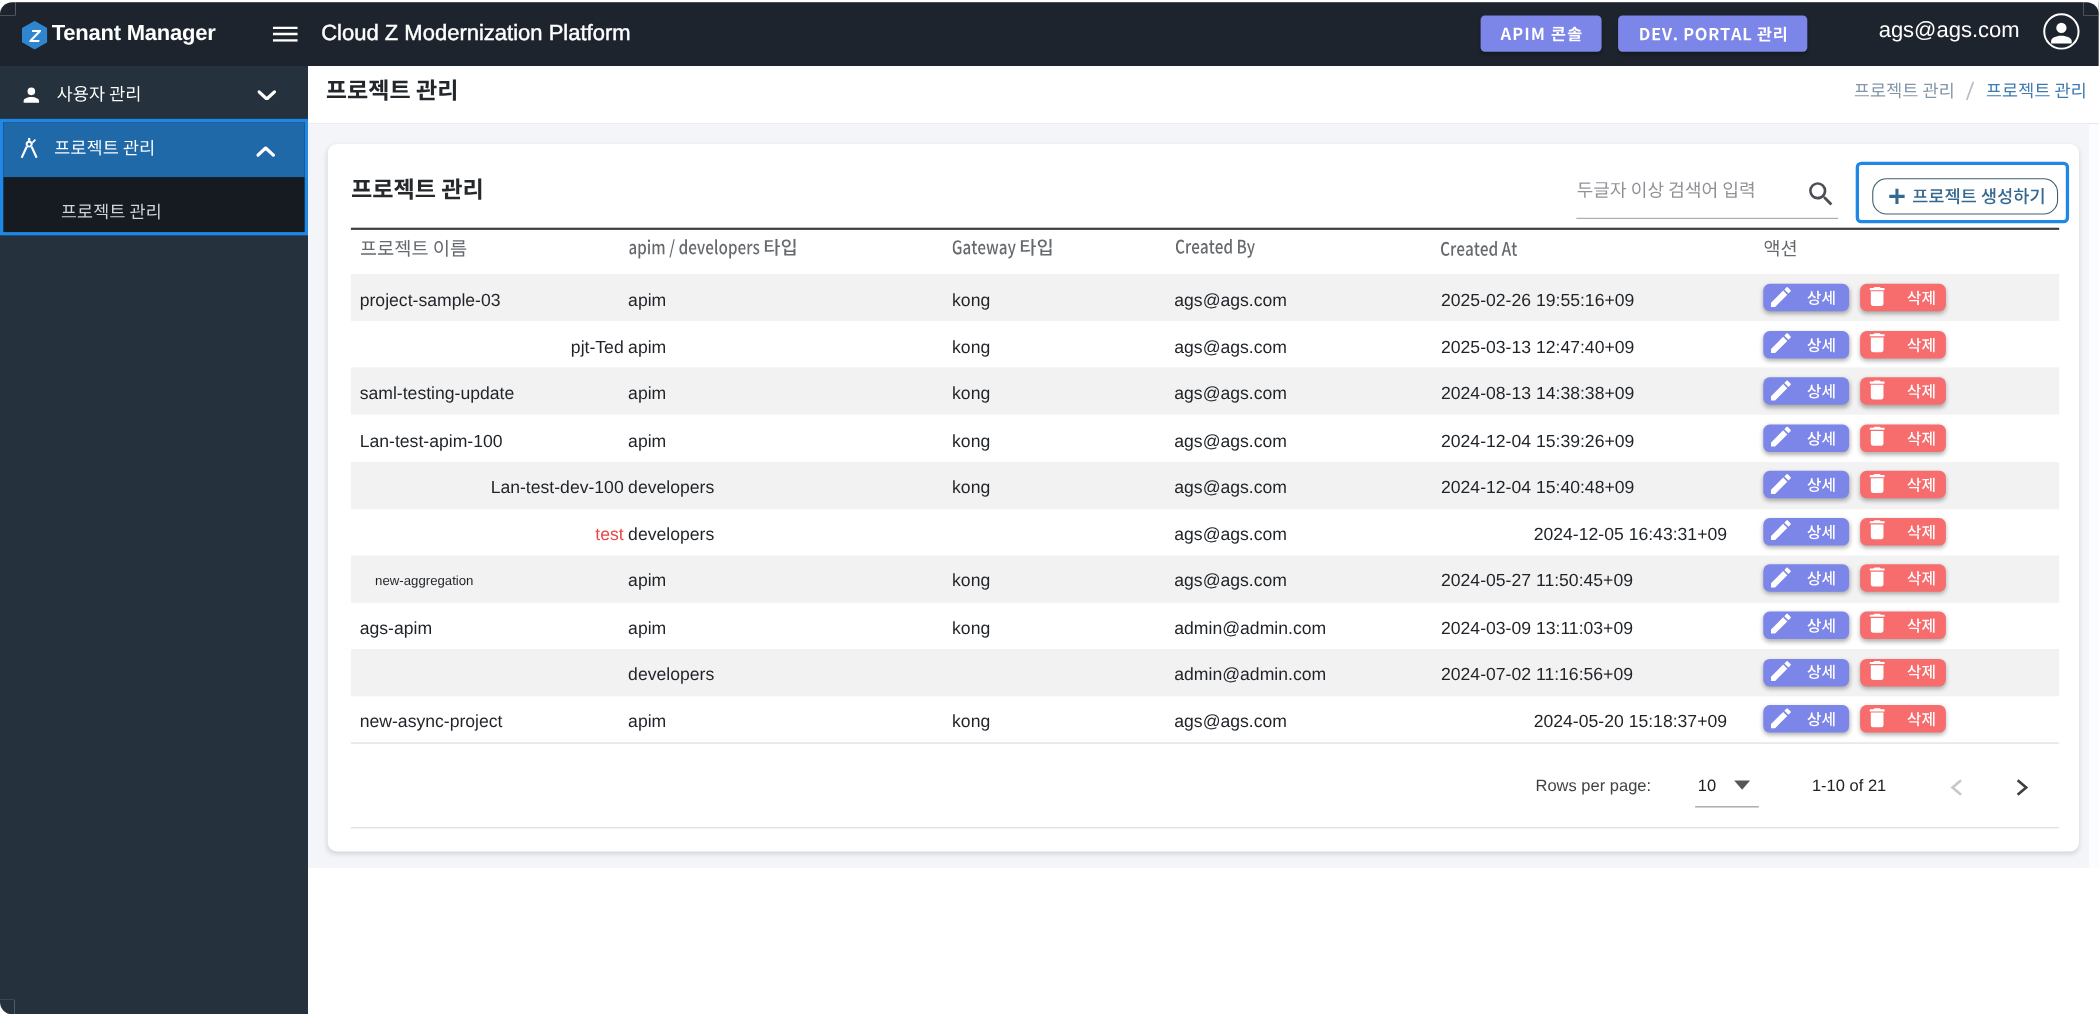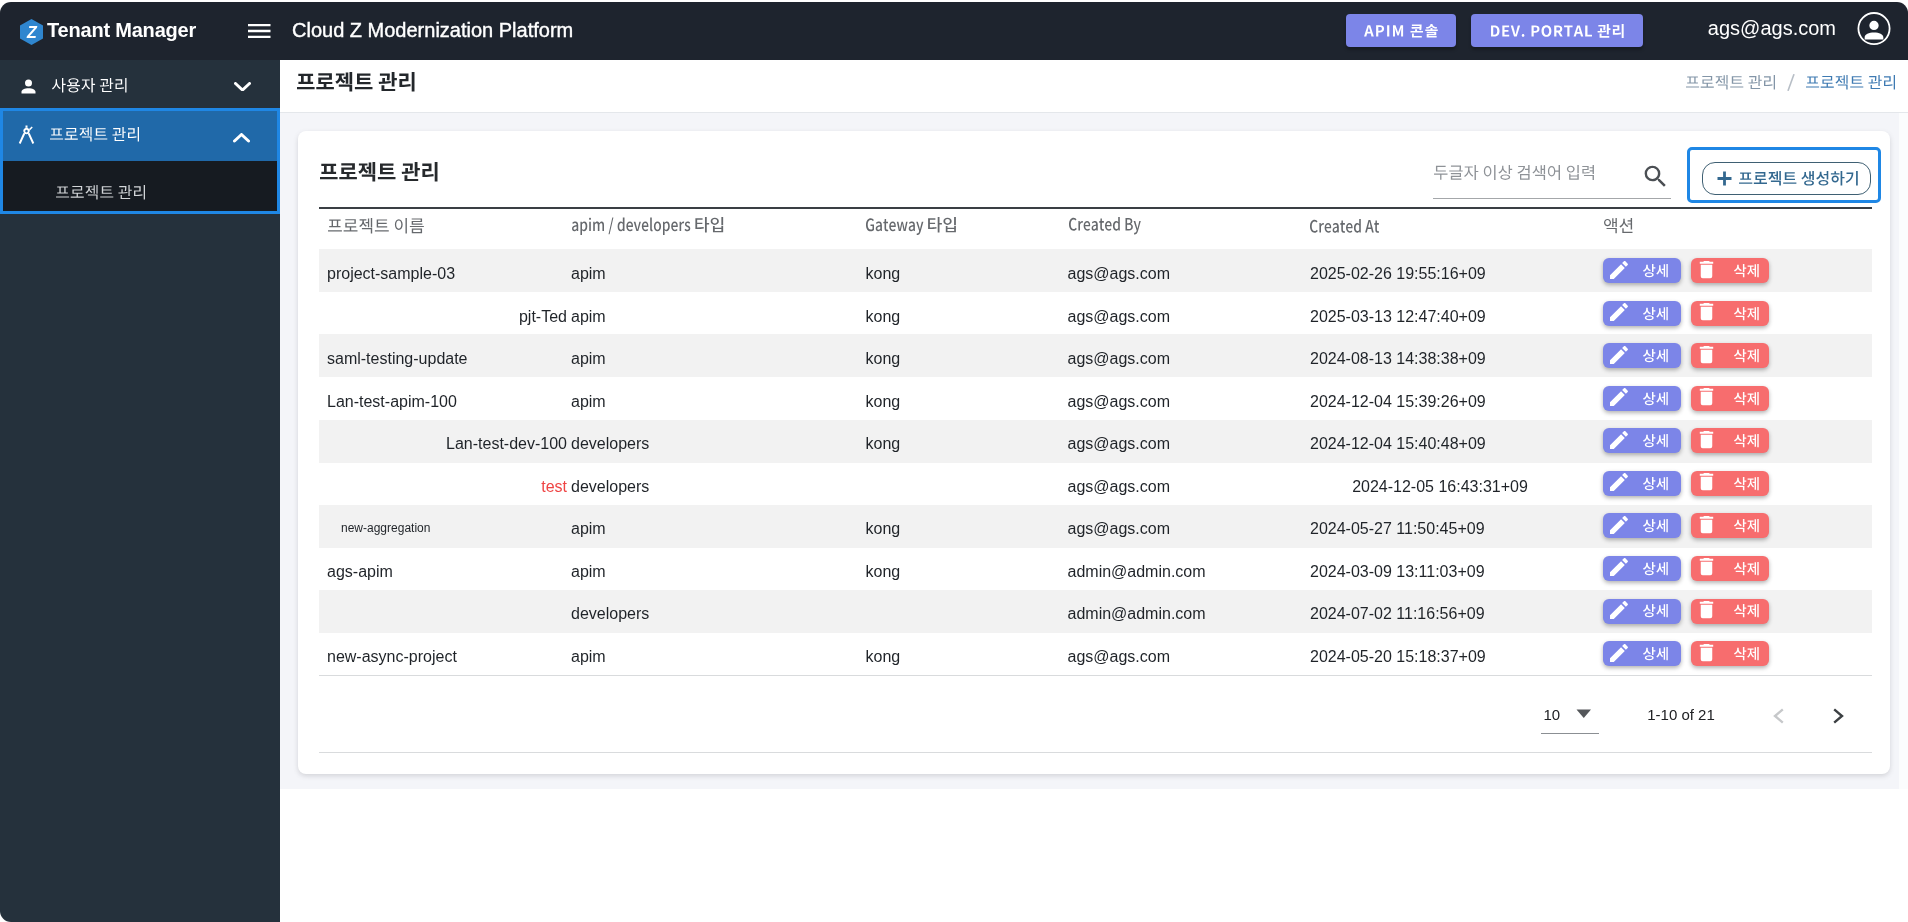--- a/index.html
+++ b/index.html
@@ -201,21 +201,21 @@
 <div style="position:absolute;left:1691px;top:428.3px;width:78px;height:25px;background:#f76d6e;border-radius:6px;box-shadow:0 2px 4px rgba(0,0,0,.3)"></div>
 <svg style="position:absolute;left:1694.5px;top:427.8px" width="23" height="23" viewBox="0 0 24 24">
       <path d="M19,4H15.5L14.5,3H9.5L8.5,4H5V6H19M6,19A2,2 0 0,0 8,21H16A2,2 0 0,0 18,19V7H6V19Z" fill="#fff"></path>
     </svg>
 <svg style="position:absolute;left:1733.6px;top:434.1px" width="26.7" height="15.3" viewBox="0.6 -12.1 26.7 15.3">
       <path d="M2.3 -3.4V-2.2H9.5V1.2H11.0V-3.4ZM3.8 -11.4V-10.1C3.8 -8.2 2.7 -6.5 0.6 -5.8L1.3 -4.6C2.9 -5.1 4.0 -6.2 4.6 -7.6C5.1 -6.3 6.2 -5.3 7.7 -4.8L8.4 -6.0C6.5 -6.7 5.3 -8.3 5.3 -10.0V-11.4ZM9.5 -12.0V-4.0H11.0V-7.4H12.9V-8.7H11.0V-12.0ZM23.9 -12.1V1.2H25.3V-12.1ZM21.2 -11.8V-7.4H19.2V-6.2H21.2V0.6H22.6V-11.8ZM14.2 -10.6V-9.4H16.6V-8.4C16.6 -6.1 15.7 -3.7 13.8 -2.5L14.7 -1.4C16.0 -2.2 16.8 -3.6 17.3 -5.3C17.8 -3.7 18.6 -2.4 19.8 -1.7L20.7 -2.8C18.9 -3.9 18.0 -6.1 18.0 -8.4V-9.4H20.2V-10.6Z" fill="#fff"></path>
     </svg>
 <div style="position:absolute;left:327px;top:464.7px;width:240px;height:43px;line-height:43px;text-align:right;font-size:16px;color:#ef4444">test</div>
 <div style="position:absolute;left:571px;top:464.7px;width:240px;height:43px;line-height:43px;text-align:left;font-size:16px;color:#1f2328">developers</div>
 <div style="position:absolute;left:1067.5px;top:464.7px;width:240px;height:43px;line-height:43px;text-align:left;font-size:16px;color:#1f2328">ags@ags.com</div>
-<div style="position:absolute;left:1310px;top:464.7px;width:260px;height:43px;line-height:43px;text-align:center;font-size:16px;color:#1f2328">2024-12-05 16:43:31+09</div>
+<div style="position:absolute;left:1310px;top:464.7px;width:260px;height:43px;line-height:43px;text-align:right;font-size:16px;color:#1f2328">2024-12-05 16:43:31+09</div>
 <div style="position:absolute;left:1603px;top:470.8px;width:78px;height:25px;background:#7c85e8;border-radius:6px;box-shadow:0 2px 4px rgba(0,0,0,.3)"></div>
 <svg style="position:absolute;left:1607px;top:470.3px" width="24" height="24" viewBox="0 0 24 24">
       <path d="M20.71,7.04C21.1,6.65 21.1,6 20.71,5.63L18.37,3.29C18,2.9 17.35,2.9 16.96,3.29L15.12,5.12L18.87,8.87M3,17.25V21H6.75L17.81,9.93L14.06,6.18L3,17.25Z" fill="#fff"></path>
     </svg>
 <svg style="position:absolute;left:1643.4px;top:476.7px" width="26.8" height="15.3" viewBox="0.5 -12.1 26.8 15.3">
       <path d="M6.7 -3.8C4.0 -3.8 2.3 -2.9 2.3 -1.3C2.3 0.3 4.0 1.2 6.7 1.2C9.5 1.2 11.2 0.3 11.2 -1.3C11.2 -2.9 9.5 -3.8 6.7 -3.8ZM6.7 -2.6C8.6 -2.6 9.7 -2.1 9.7 -1.3C9.7 -0.4 8.6 0.0 6.7 0.0C4.9 0.0 3.8 -0.4 3.8 -1.3C3.8 -2.1 4.9 -2.6 6.7 -2.6ZM3.7 -11.4V-10.1C3.7 -8.1 2.6 -6.4 0.5 -5.6L1.3 -4.4C2.9 -5.0 4.0 -6.1 4.5 -7.6C5.1 -6.3 6.1 -5.3 7.6 -4.8L8.4 -6.0C6.4 -6.6 5.3 -8.3 5.3 -9.9V-11.4ZM9.5 -12.0V-4.1H11.0V-7.5H12.9V-8.8H11.0V-12.0ZM23.9 -12.1V1.2H25.3V-12.1ZM21.2 -11.8V-7.4H19.2V-6.2H21.2V0.6H22.6V-11.8ZM16.6 -10.8V-8.5C16.6 -6.2 15.7 -3.8 13.8 -2.7L14.7 -1.6C16.0 -2.3 16.9 -3.7 17.4 -5.4C17.8 -3.9 18.6 -2.6 19.8 -1.9L20.6 -3.0C18.9 -4.1 18.1 -6.4 18.1 -8.5V-10.8Z" fill="#fff"></path>
     </svg>
 <div style="position:absolute;left:1691px;top:470.8px;width:78px;height:25px;background:#f76d6e;border-radius:6px;box-shadow:0 2px 4px rgba(0,0,0,.3)"></div>
 <svg style="position:absolute;left:1694.5px;top:470.3px" width="23" height="23" viewBox="0 0 24 24">
       <path d="M19,4H15.5L14.5,3H9.5L8.5,4H5V6H19M6,19A2,2 0 0,0 8,21H16A2,2 0 0,0 18,19V7H6V19Z" fill="#fff"></path>
@@ -277,36 +277,37 @@
 <svg style="position:absolute;left:1694.5px;top:598.0px" width="23" height="23" viewBox="0 0 24 24">
       <path d="M19,4H15.5L14.5,3H9.5L8.5,4H5V6H19M6,19A2,2 0 0,0 8,21H16A2,2 0 0,0 18,19V7H6V19Z" fill="#fff"></path>
     </svg>
 <svg style="position:absolute;left:1733.6px;top:604.3px" width="26.7" height="15.3" viewBox="0.6 -12.1 26.7 15.3">
       <path d="M2.3 -3.4V-2.2H9.5V1.2H11.0V-3.4ZM3.8 -11.4V-10.1C3.8 -8.2 2.7 -6.5 0.6 -5.8L1.3 -4.6C2.9 -5.1 4.0 -6.2 4.6 -7.6C5.1 -6.3 6.2 -5.3 7.7 -4.8L8.4 -6.0C6.5 -6.7 5.3 -8.3 5.3 -10.0V-11.4ZM9.5 -12.0V-4.0H11.0V-7.4H12.9V-8.7H11.0V-12.0ZM23.9 -12.1V1.2H25.3V-12.1ZM21.2 -11.8V-7.4H19.2V-6.2H21.2V0.6H22.6V-11.8ZM14.2 -10.6V-9.4H16.6V-8.4C16.6 -6.1 15.7 -3.7 13.8 -2.5L14.7 -1.4C16.0 -2.2 16.8 -3.6 17.3 -5.3C17.8 -3.7 18.6 -2.4 19.8 -1.7L20.7 -2.8C18.9 -3.9 18.0 -6.1 18.0 -8.4V-9.4H20.2V-10.6Z" fill="#fff"></path>
     </svg>
 <div style="position:absolute;left:327px;top:634.8px;width:240px;height:43px;line-height:43px;text-align:left;font-size:16px;color:#1f2328">new-async-project</div>
 <div style="position:absolute;left:571px;top:634.8px;width:240px;height:43px;line-height:43px;text-align:left;font-size:16px;color:#1f2328">apim</div>
 <div style="position:absolute;left:865.5px;top:634.8px;width:150px;height:43px;line-height:43px;text-align:left;font-size:16px;color:#1f2328">kong</div>
 <div style="position:absolute;left:1067.5px;top:634.8px;width:240px;height:43px;line-height:43px;text-align:left;font-size:16px;color:#1f2328">ags@ags.com</div>
-<div style="position:absolute;left:1310px;top:634.8px;width:260px;height:43px;line-height:43px;text-align:left;font-size:16px;color:#1f2328">2024-05-20 15:18:37+09</div>
+<div style="position:absolute;left:1310px;top:634.8px;width:260px;height:43px;line-height:43px;text-align:right;font-size:16px;color:#1f2328">2024-05-20 15:18:37+09</div>
 <div style="position:absolute;left:1603px;top:641.0px;width:78px;height:25px;background:#7c85e8;border-radius:6px;box-shadow:0 2px 4px rgba(0,0,0,.3)"></div>
 <svg style="position:absolute;left:1607px;top:640.5px" width="24" height="24" viewBox="0 0 24 24">
       <path d="M20.71,7.04C21.1,6.65 21.1,6 20.71,5.63L18.37,3.29C18,2.9 17.35,2.9 16.96,3.29L15.12,5.12L18.87,8.87M3,17.25V21H6.75L17.81,9.93L14.06,6.18L3,17.25Z" fill="#fff"></path>
     </svg>
 <svg style="position:absolute;left:1643.4px;top:646.9px" width="26.8" height="15.3" viewBox="0.5 -12.1 26.8 15.3">
       <path d="M6.7 -3.8C4.0 -3.8 2.3 -2.9 2.3 -1.3C2.3 0.3 4.0 1.2 6.7 1.2C9.5 1.2 11.2 0.3 11.2 -1.3C11.2 -2.9 9.5 -3.8 6.7 -3.8ZM6.7 -2.6C8.6 -2.6 9.7 -2.1 9.7 -1.3C9.7 -0.4 8.6 0.0 6.7 0.0C4.9 0.0 3.8 -0.4 3.8 -1.3C3.8 -2.1 4.9 -2.6 6.7 -2.6ZM3.7 -11.4V-10.1C3.7 -8.1 2.6 -6.4 0.5 -5.6L1.3 -4.4C2.9 -5.0 4.0 -6.1 4.5 -7.6C5.1 -6.3 6.1 -5.3 7.6 -4.8L8.4 -6.0C6.4 -6.6 5.3 -8.3 5.3 -9.9V-11.4ZM9.5 -12.0V-4.1H11.0V-7.5H12.9V-8.8H11.0V-12.0ZM23.9 -12.1V1.2H25.3V-12.1ZM21.2 -11.8V-7.4H19.2V-6.2H21.2V0.6H22.6V-11.8ZM16.6 -10.8V-8.5C16.6 -6.2 15.7 -3.8 13.8 -2.7L14.7 -1.6C16.0 -2.3 16.9 -3.7 17.4 -5.4C17.8 -3.9 18.6 -2.6 19.8 -1.9L20.6 -3.0C18.9 -4.1 18.1 -6.4 18.1 -8.5V-10.8Z" fill="#fff"></path>
     </svg>
 <div style="position:absolute;left:1691px;top:641.0px;width:78px;height:25px;background:#f76d6e;border-radius:6px;box-shadow:0 2px 4px rgba(0,0,0,.3)"></div>
 <svg style="position:absolute;left:1694.5px;top:640.5px" width="23" height="23" viewBox="0 0 24 24">
       <path d="M19,4H15.5L14.5,3H9.5L8.5,4H5V6H19M6,19A2,2 0 0,0 8,21H16A2,2 0 0,0 18,19V7H6V19Z" fill="#fff"></path>
     </svg>
 <svg style="position:absolute;left:1733.6px;top:646.9px" width="26.7" height="15.3" viewBox="0.6 -12.1 26.7 15.3">
       <path d="M2.3 -3.4V-2.2H9.5V1.2H11.0V-3.4ZM3.8 -11.4V-10.1C3.8 -8.2 2.7 -6.5 0.6 -5.8L1.3 -4.6C2.9 -5.1 4.0 -6.2 4.6 -7.6C5.1 -6.3 6.2 -5.3 7.7 -4.8L8.4 -6.0C6.5 -6.7 5.3 -8.3 5.3 -10.0V-11.4ZM9.5 -12.0V-4.0H11.0V-7.4H12.9V-8.7H11.0V-12.0ZM23.9 -12.1V1.2H25.3V-12.1ZM21.2 -11.8V-7.4H19.2V-6.2H21.2V0.6H22.6V-11.8ZM14.2 -10.6V-9.4H16.6V-8.4C16.6 -6.1 15.7 -3.7 13.8 -2.5L14.7 -1.4C16.0 -2.2 16.8 -3.6 17.3 -5.3C17.8 -3.7 18.6 -2.4 19.8 -1.7L20.7 -2.8C18.9 -3.9 18.0 -6.1 18.0 -8.4V-9.4H20.2V-10.6Z" fill="#fff"></path>
     </svg>
 <div style="position:absolute;left:319px;top:674.8px;width:1553px;height:1px;background:#d9dbdd"></div>
+<div style="position:absolute;left:1353px;top:689px;width:148px;height:52px;line-height:52px;text-align:right;font-size:15px;color:#3f4346">Rows per page:</div>
 <div style="position:absolute;left:1543.5px;top:689px;width:30px;height:52px;line-height:52px;text-align:left;font-size:15px;color:#202124">10</div>
 <svg style="position:absolute;left:1575.5px;top:709px" width="15.5" height="9.5" viewBox="0 0 15.5 9.5">
       <polygon points="0.5,0.5 15,0.5 7.75,9" fill="#54575a"></polygon>
     </svg>
 <div style="position:absolute;left:1541px;top:733px;width:58px;height:1px;background:#8b8f93"></div>
 <div style="position:absolute;left:1630px;top:689px;width:102px;height:52px;line-height:52px;text-align:center;font-size:15px;color:#202124">1-10 of 21</div>
 <svg style="position:absolute;left:1772px;top:708px" width="13" height="16" viewBox="0 0 13 16">
       <path d="M10.8,1.4 L3,8 L10.8,14.6" stroke="#c6c8ca" stroke-width="2.4" fill="none"></path>
     </svg>
 <svg style="position:absolute;left:1832px;top:708px" width="13" height="16" viewBox="0 0 13 16">

